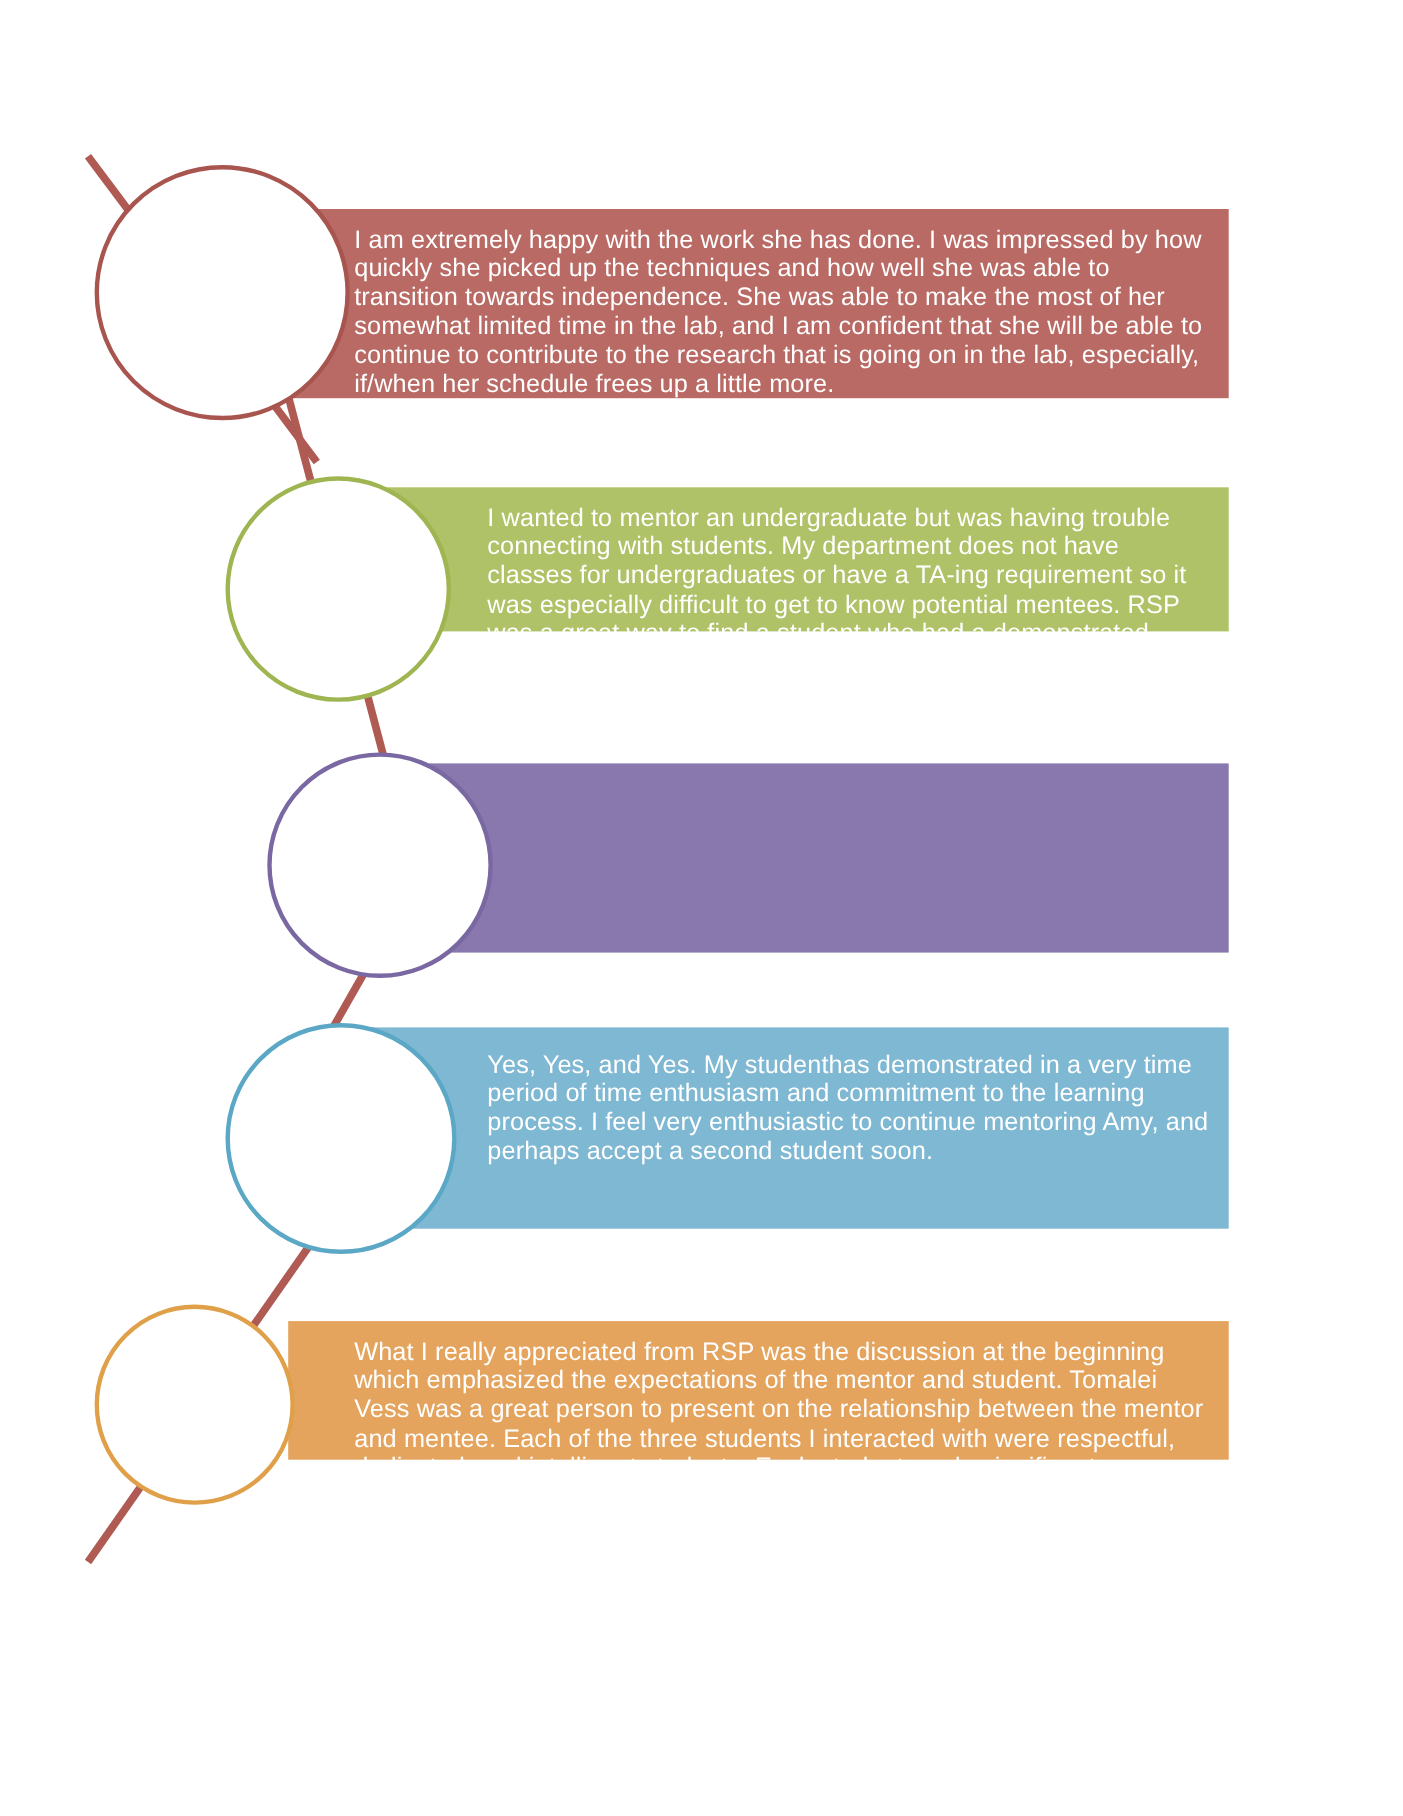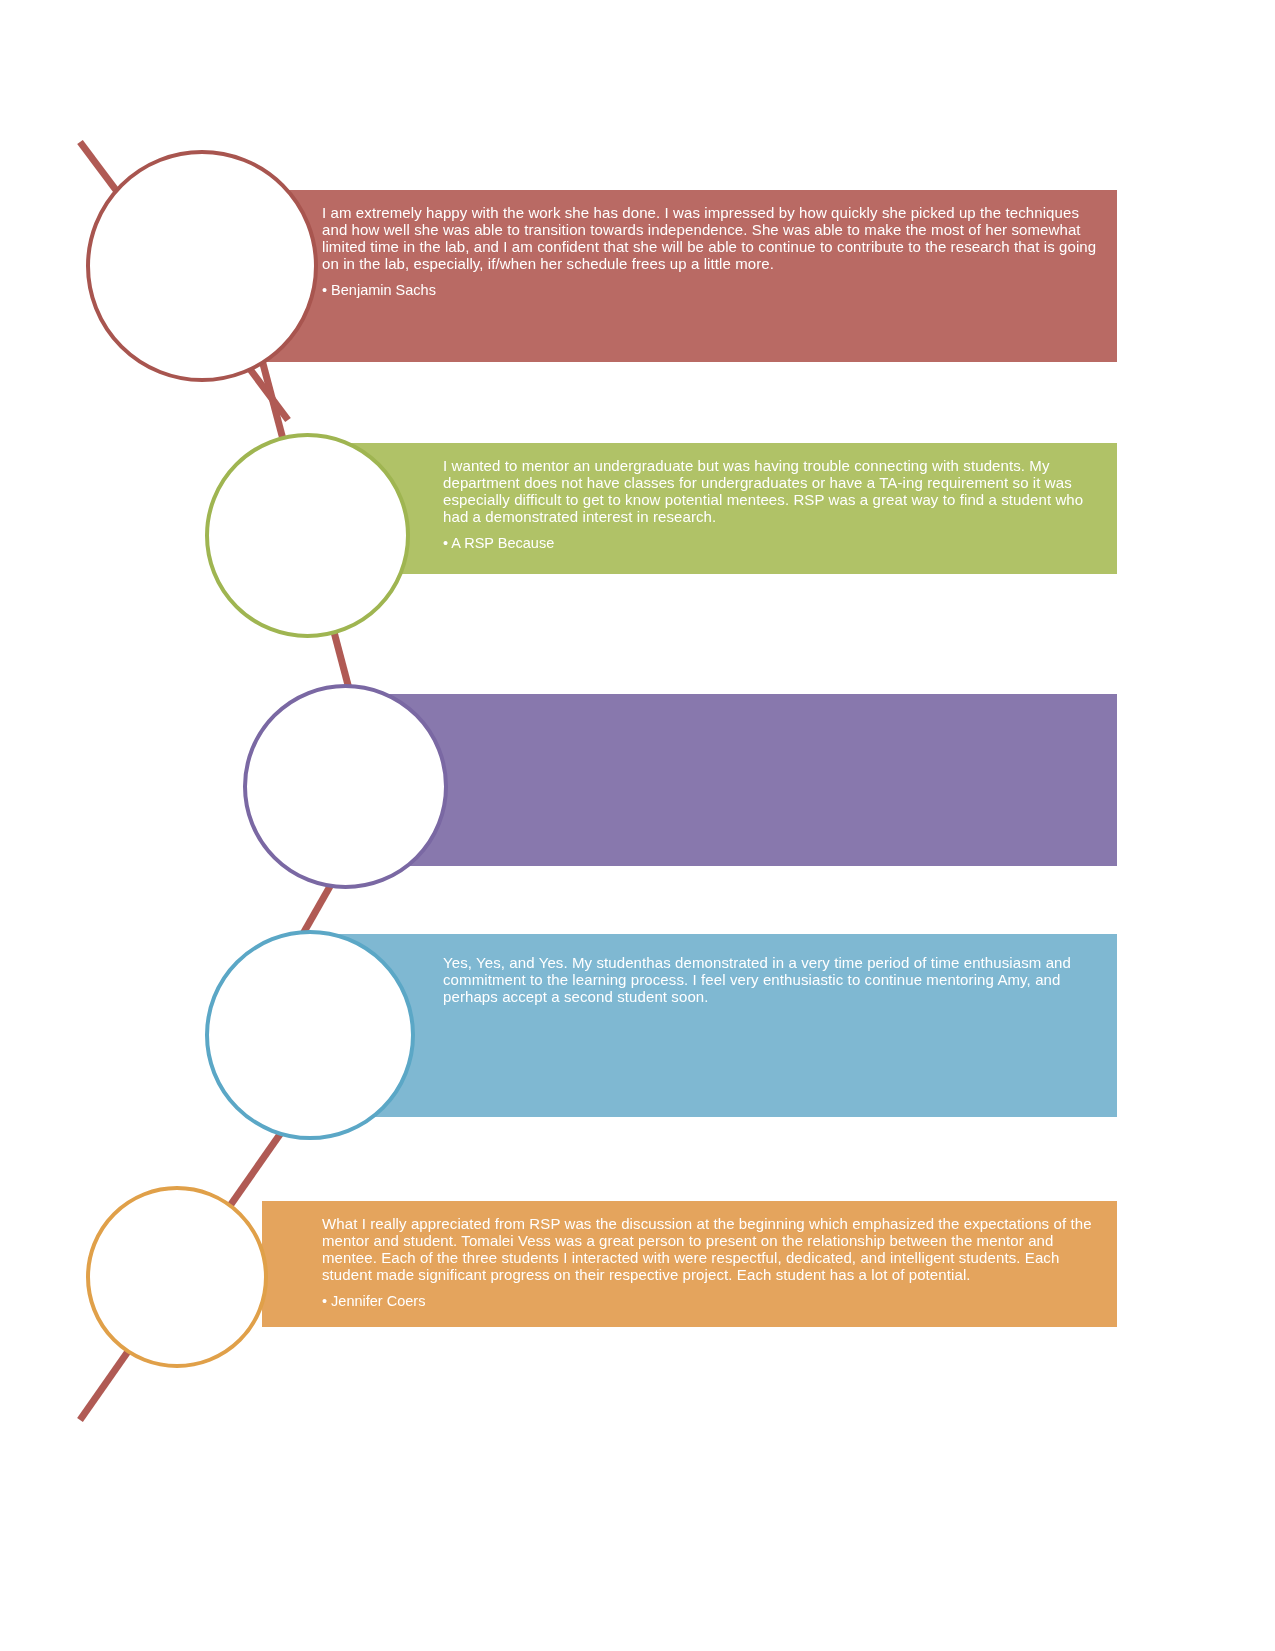--- a/index.html
+++ b/index.html
@@ -40,21 +40,21 @@
     position: absolute;
     box-sizing: border-box;
     padding: 14px 18px 12px 0;
     color: #ffffff;
   }
   .bar-inner {
     position: relative;
   }
   .quote {
     margin: 0;
-    font-size: 15px;
+    font-size: 23px;
     line-height: 1.14;
     letter-spacing: 0.1px;
     color: #ffffff;
     font-weight: 400;
   }
   .attrib {
     margin: 10px 0 0 0;
     font-size: 14.5px;
     line-height: 1.2;
     color: #ffffff;

